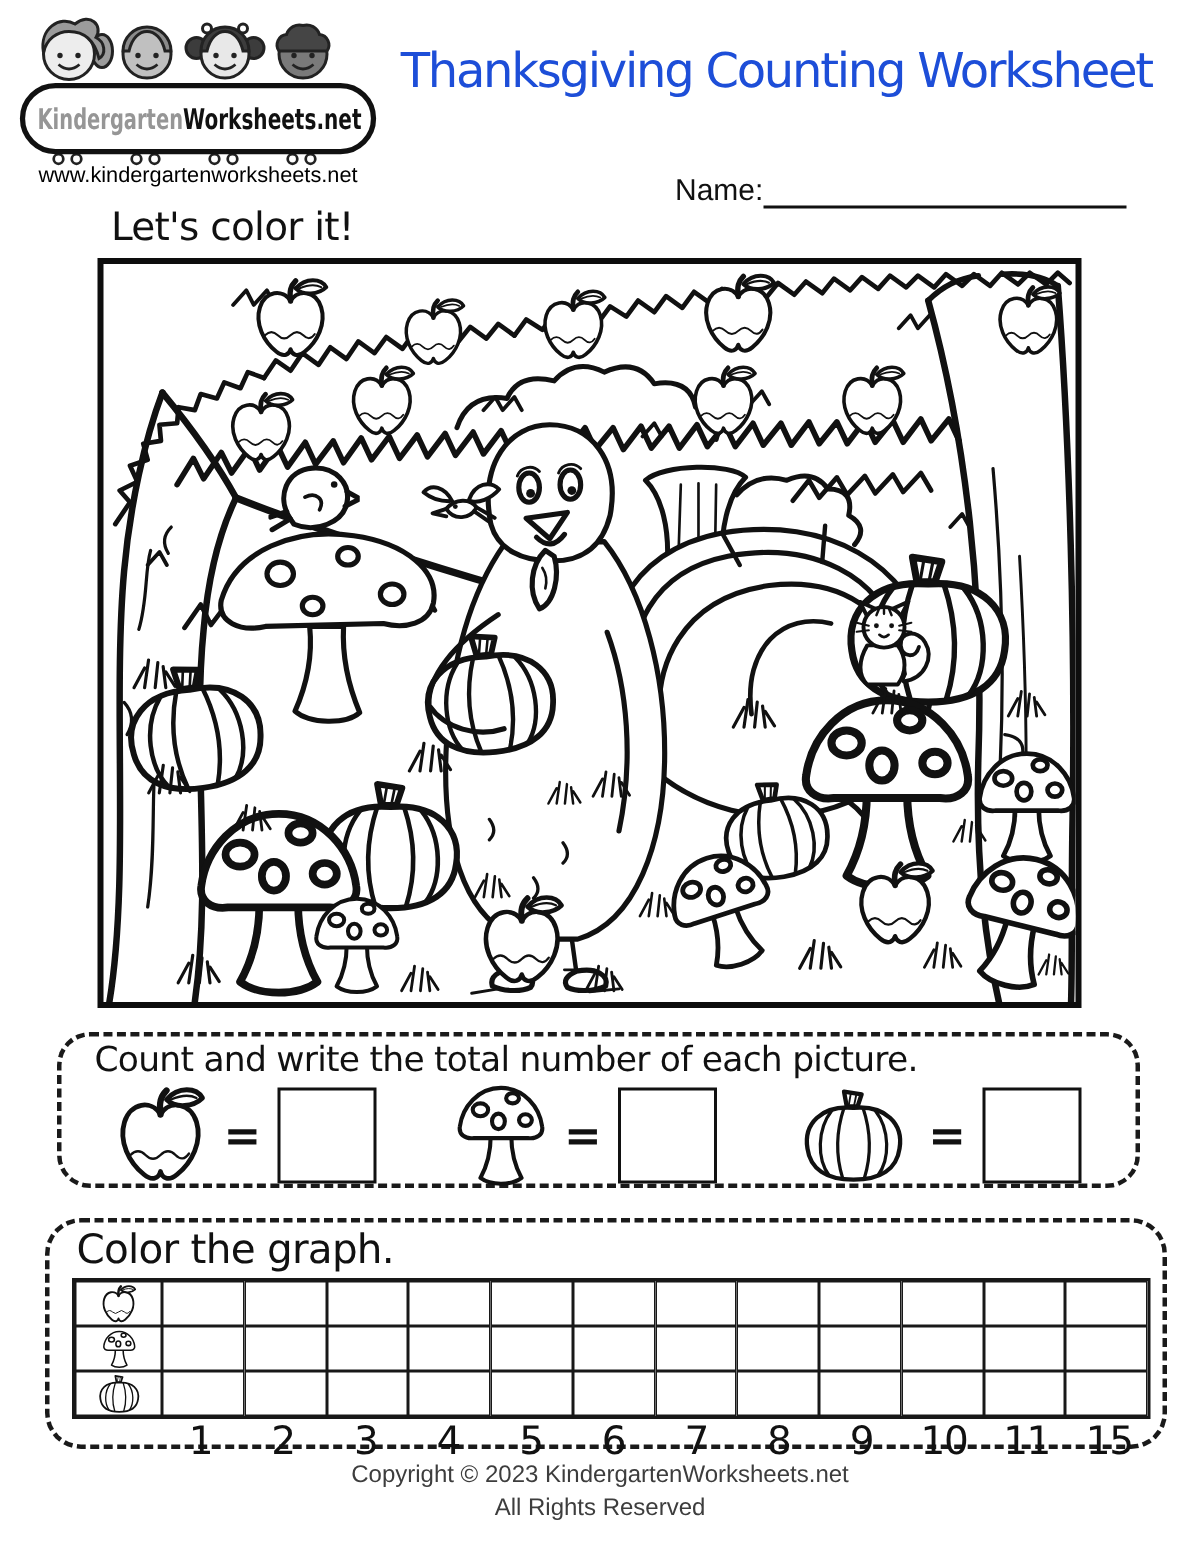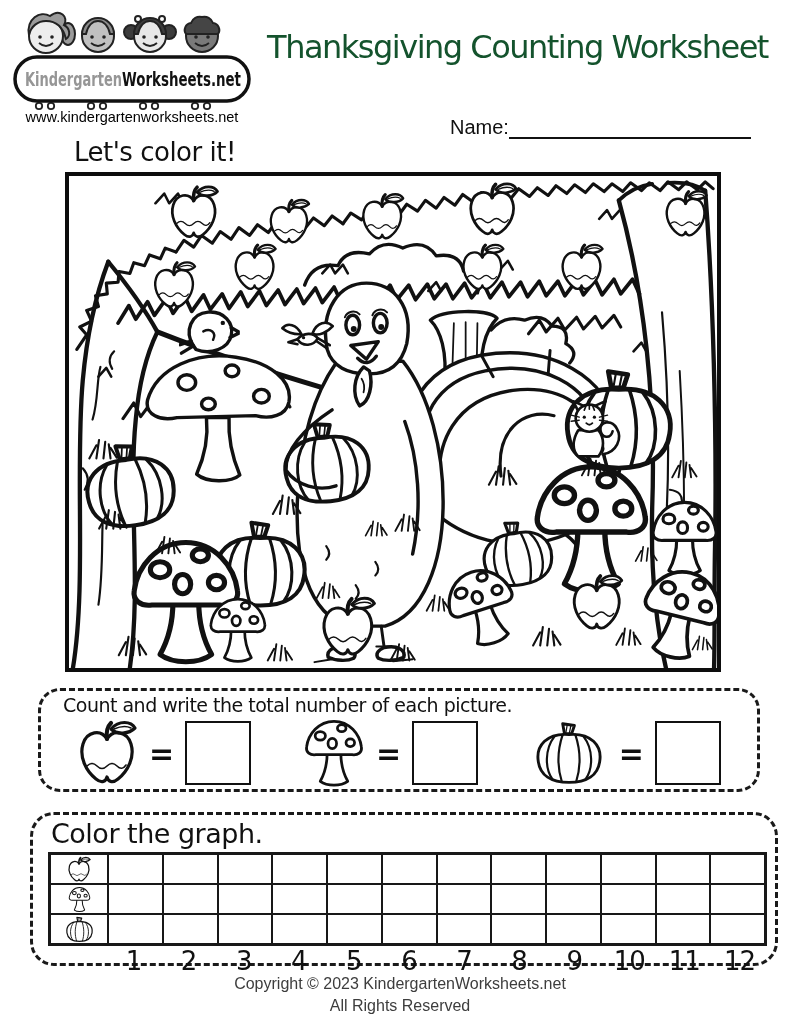--- a/index.html
+++ b/index.html
@@ -5,35 +5,35 @@
   * { margin:0; padding:0; box-sizing:border-box; }
   body { background:#fff; }
   .page { position:relative; width:800px; height:1035px; background:#fff;
           font-family:"DejaVu Sans", sans-serif; color:#111; overflow:hidden; }
 
   .logo { position:absolute; left:12px; top:6px; width:240px; }
   .site-url { position:absolute; left:10px; top:109px; width:244px; text-align:center;
               color:#000000; font-size:14.5px; font-family:"Liberation Sans", sans-serif; }
 
   .page-title { position:absolute; left:250px; top:28px; width:535px; text-align:center;
-                font-size:32px; letter-spacing:-1.5px; white-space:nowrap; color:#14532d; }
+                font-size:32px; letter-spacing:-1.5px; white-space:nowrap; color:#1d4ed8; }
 
   .name-row { position:absolute; left:450px; top:116px; font-size:20px;
               font-family:"Liberation Sans", sans-serif; display:flex; align-items:flex-end; }
   .name-line { display:inline-block; width:242px; height:22px; border-bottom:2.2px solid #111; }
 
   .color-heading { position:absolute; left:74px; top:137px; font-size:26px; letter-spacing:-0.5px; }
 
   .frame { position:absolute; left:65px; top:172px; width:656px; height:500px;
            border:4px solid #0d0d0d; background:#fff; }
   .frame svg { display:block; width:100%; height:100%; }
 
   .count-box { position:absolute; left:38px; top:688px; width:722px; height:104px;
                border:3px dashed #1a1a1a; border-radius:22px; padding:3px 22px 0; }
-  .count-instruction { font-size:19px; letter-spacing:-0.5px; }
+  .count-instruction { font-size:23px; letter-spacing:-0.5px; }
   .count-row { display:flex; justify-content:space-between; align-items:center; padding:0 14px; margin-top:1px; }
   .count-group { display:flex; align-items:center; gap:12px; }
   .equals { font-size:30px; font-weight:bold; letter-spacing:-1px; }
   .answer-box { width:66px; height:64px; border:2.5px solid #111; background:#fff; }
 
   .graph-box { position:absolute; left:30px; top:812px; width:748px; height:154px;
                border:3px dashed #1a1a1a; border-radius:24px; padding:3px 12px 0; }
   .graph-instruction { font-size:27px; margin-left:6px; letter-spacing:-0.5px; }
   .graph-grid { width:719px; margin:3px 0 0 3px; border:2.6px solid #181818;
                 display:grid; grid-template-columns:58px repeat(12, 1fr); }
@@ -399,21 +399,21 @@
       <span>2</span>
       <span>3</span>
       <span>4</span>
       <span>5</span>
       <span>6</span>
       <span>7</span>
       <span>8</span>
       <span>9</span>
       <span>10</span>
       <span>11</span>
-      <span>12</span>
+      <span>15</span>
     </div>
   </div>
 
   <div class="footer">
     <div>Copyright © 2023 KindergartenWorksheets.net</div>
     <div>All Rights Reserved</div>
   </div>
 
 </div>
 

